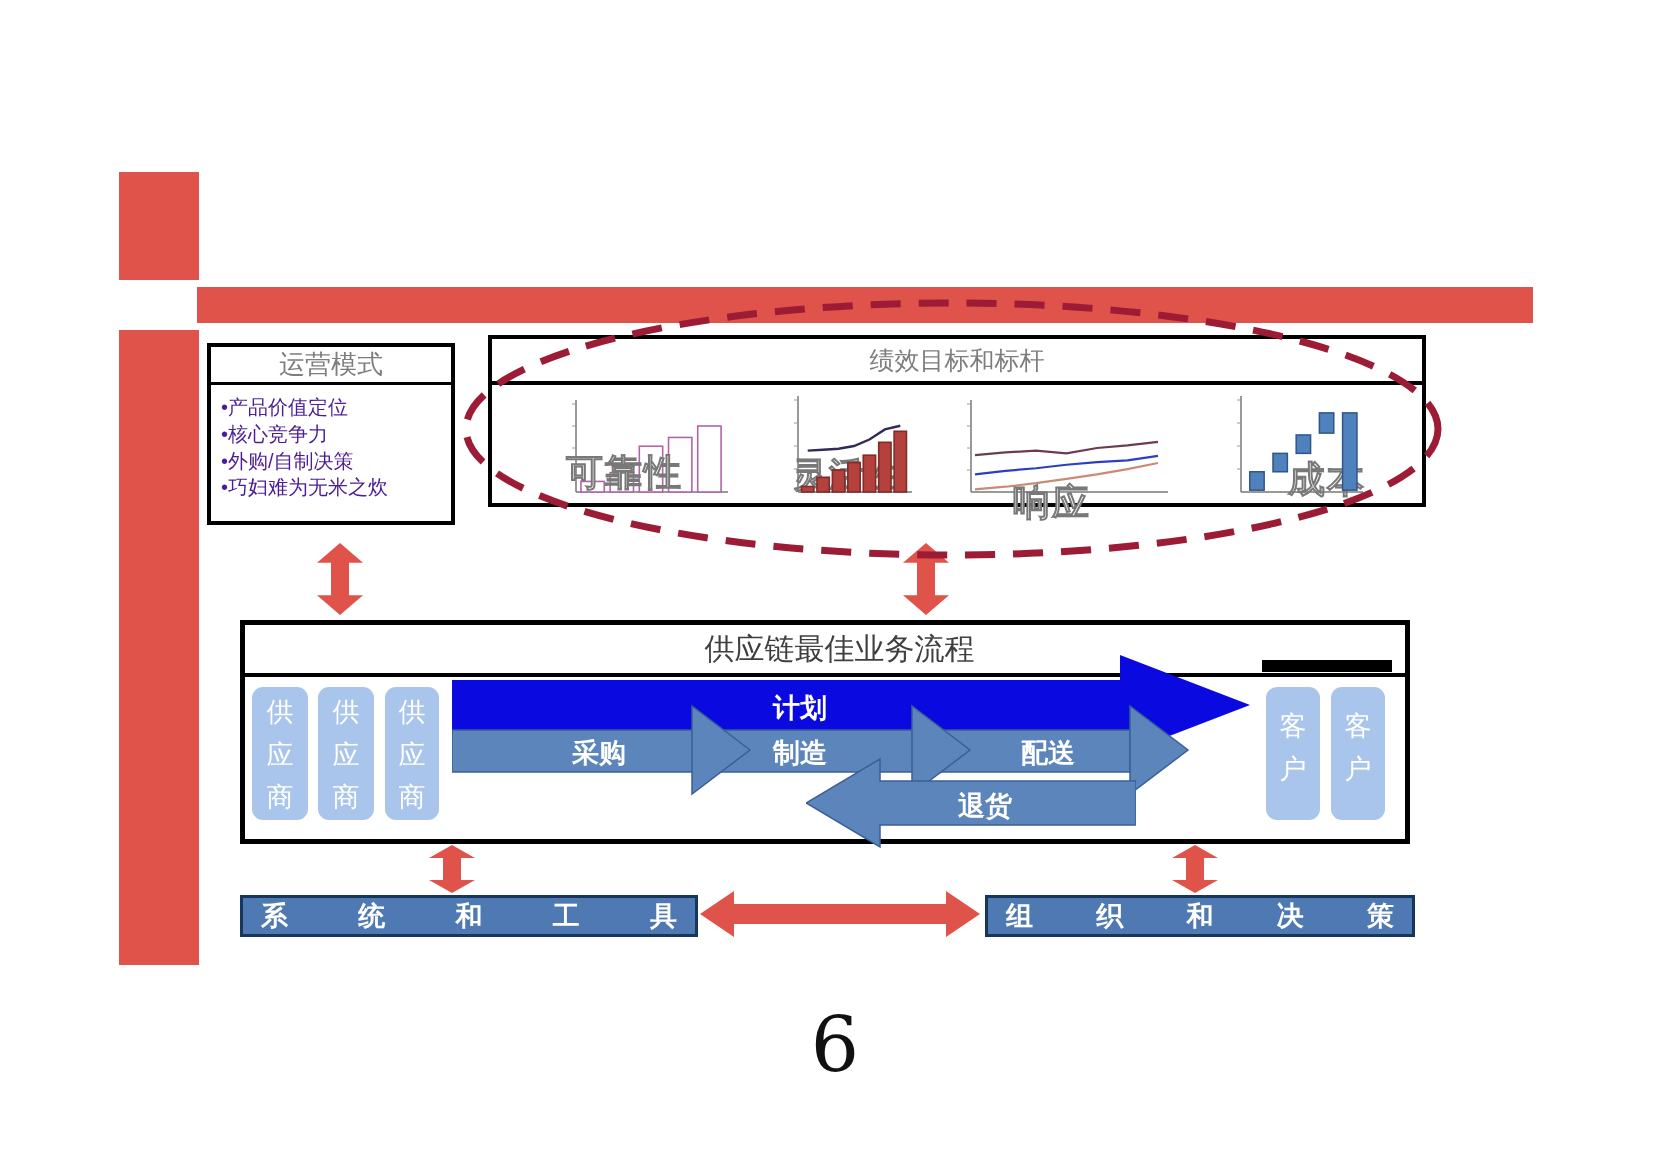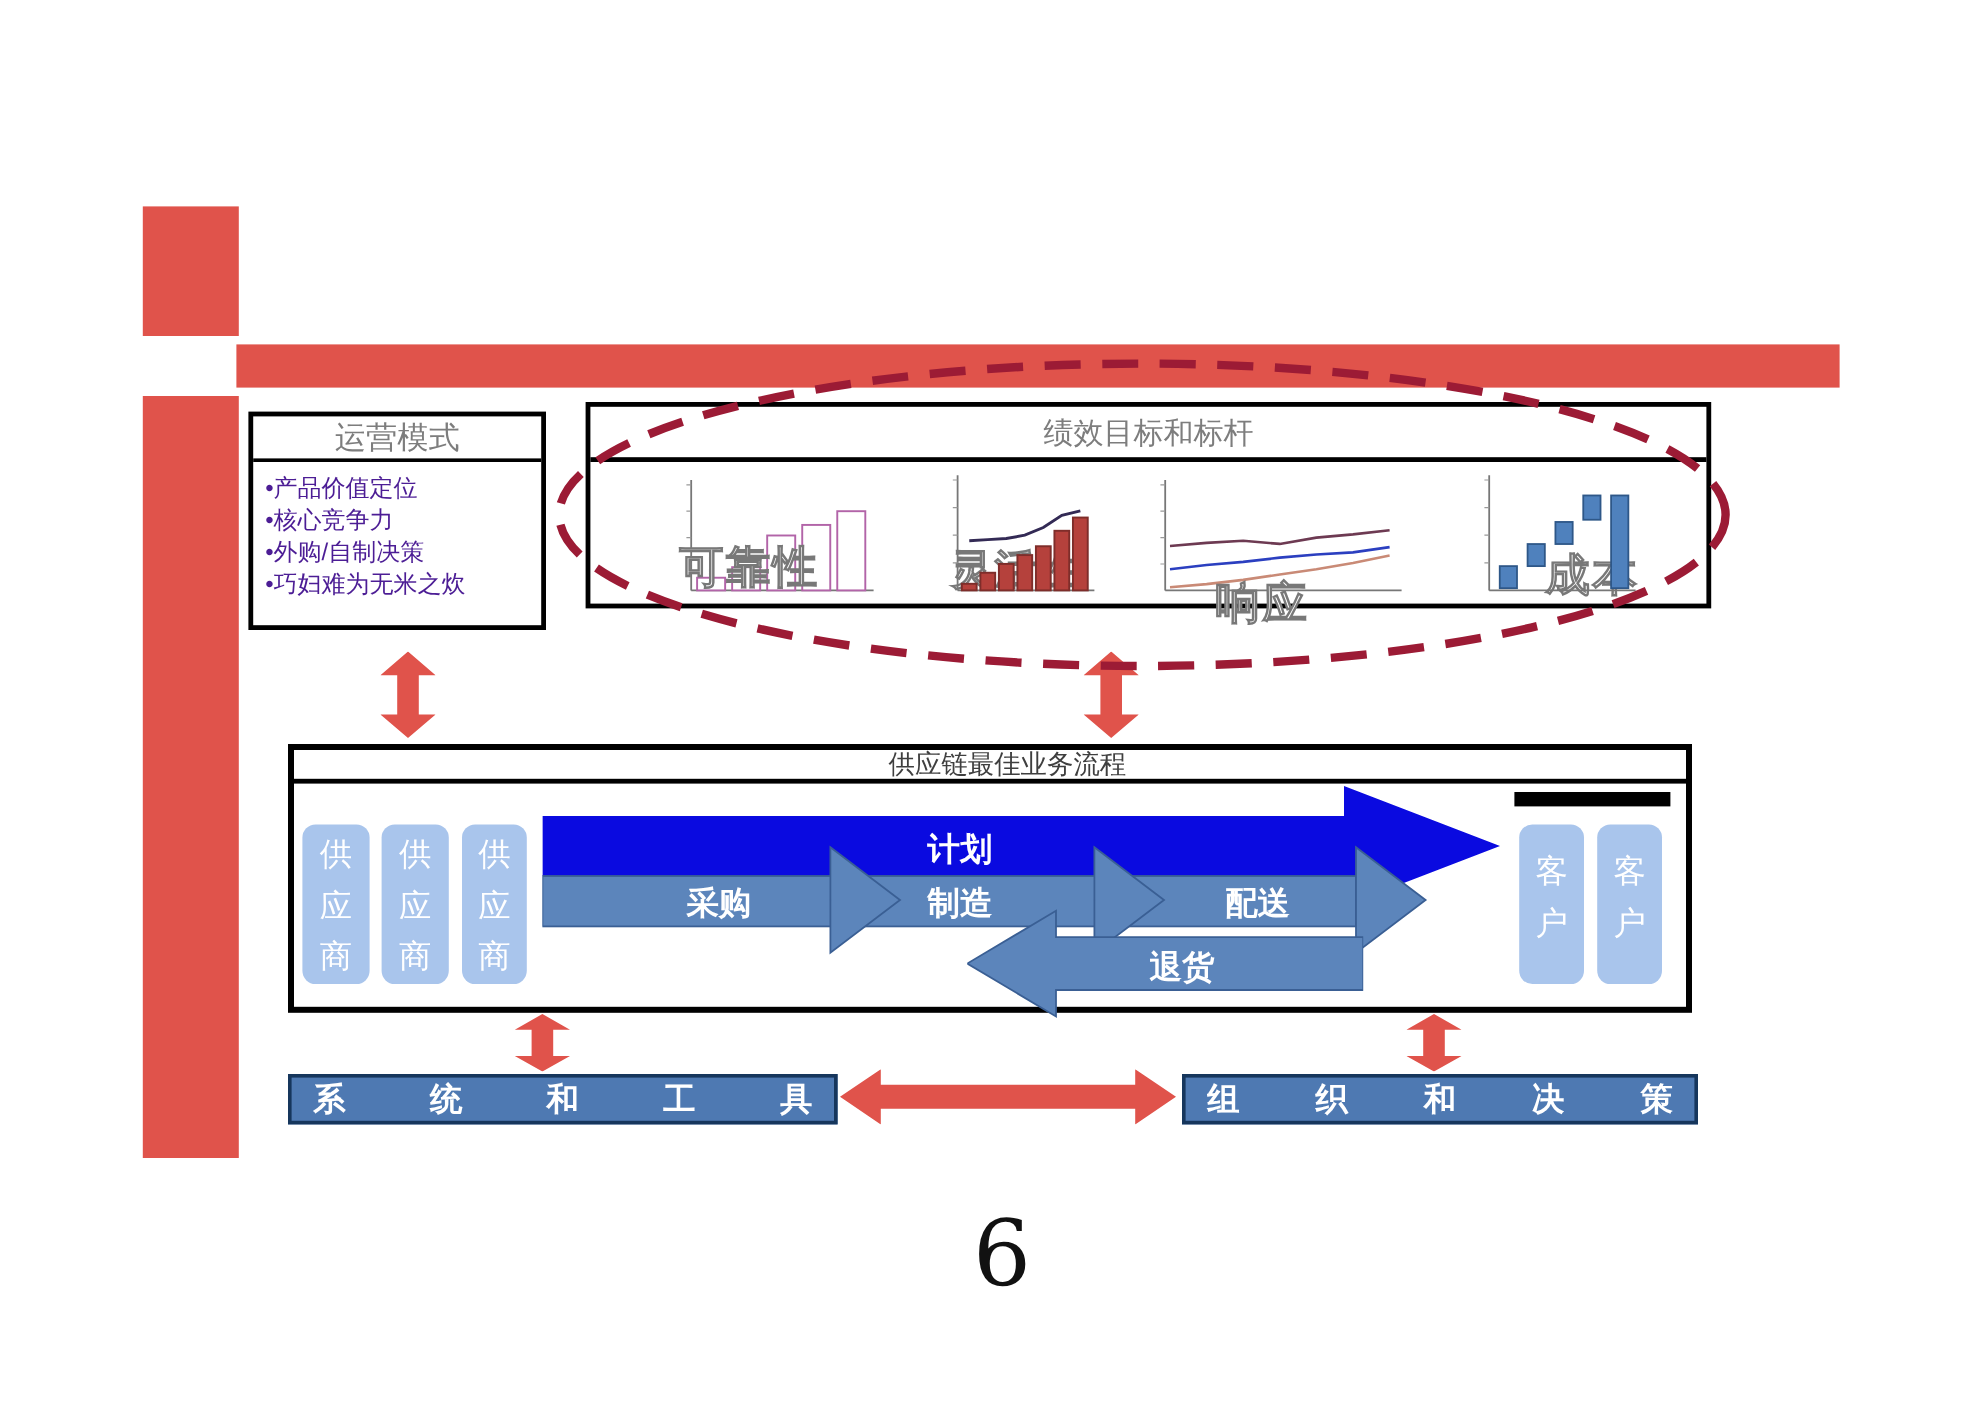--- a/index.html
+++ b/index.html
@@ -21,21 +21,21 @@
   .bullet-item{white-space:nowrap;}
   
   #perf-box{left:488px;top:335px;width:938px;height:172px;}
   #perf-header{height:46px;border-bottom:4px solid #000;font-size:25px;}
   .chart-label{color:#fff;-webkit-text-stroke:2px #787878;text-shadow:0 0 1px #888;
                font-size:37px;letter-spacing:2px;white-space:nowrap;}
   .z1{z-index:1}.z3{z-index:3}.z9{z-index:9}
   svg.minichart{position:absolute;z-index:2;}
   
   #flow-box{left:240px;top:620px;width:1170px;height:224px;border-width:5px;}
-  #flow-header{height:28px;border-bottom:4px solid #000;font-size:22px;color:#3f3f3f;padding-left:29px;}
+  #flow-header{height:52px;border-bottom:4px solid #000;font-size:30px;color:#3f3f3f;padding-left:29px;}
   #flow-notch{left:1262px;top:660px;width:130px;height:12px;background:#000;}
   .chain-cell{background:var(--light-blue,#a9c5ec);color:#fff;text-align:center;
               font-size:27px;line-height:1.58;overflow:hidden;border-radius:11px;}
   .chain-cell .vtxt{display:block;width:30px;margin:4px auto 0;word-break:break-all;}
   .arrow-label{color:#fff;font-weight:bold;font-size:27px;text-align:center;white-space:nowrap;}
   
   .bottom-bar{background:var(--bar-blue,#4e79b2);border:3px solid var(--bar-border,#16365c);
               box-sizing:border-box;display:flex;align-items:center;justify-content:space-between;
               padding:0 18px;color:#fff;font-size:27px;font-weight:bold;}
   #page-number{left:770px;top:1000px;width:130px;text-align:center;

